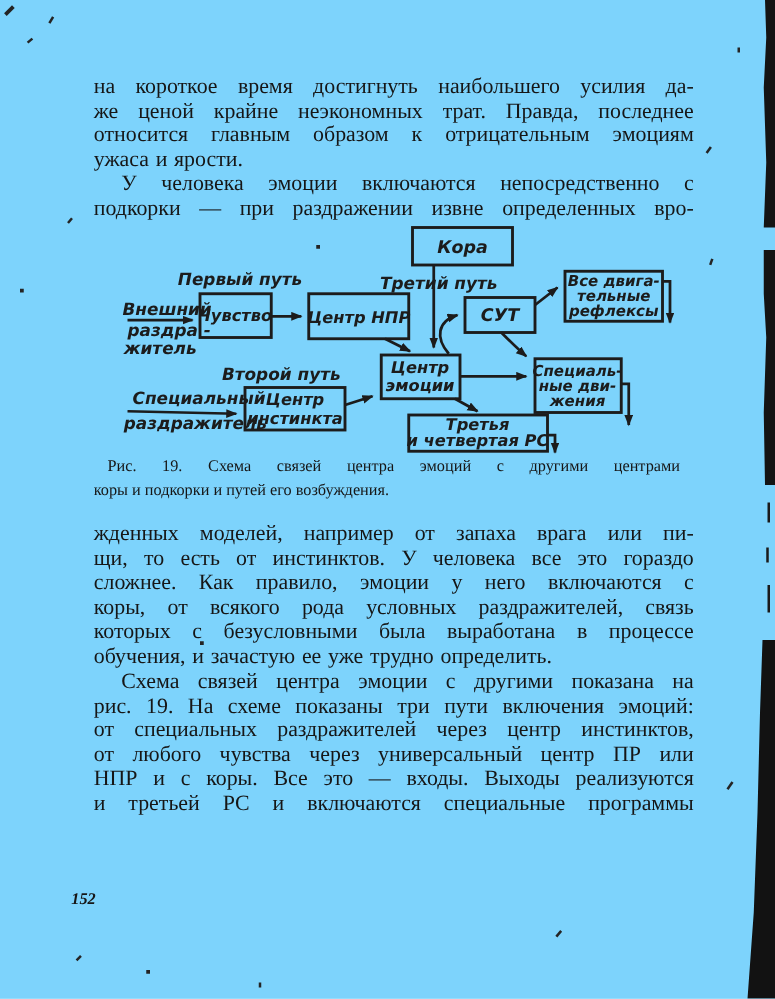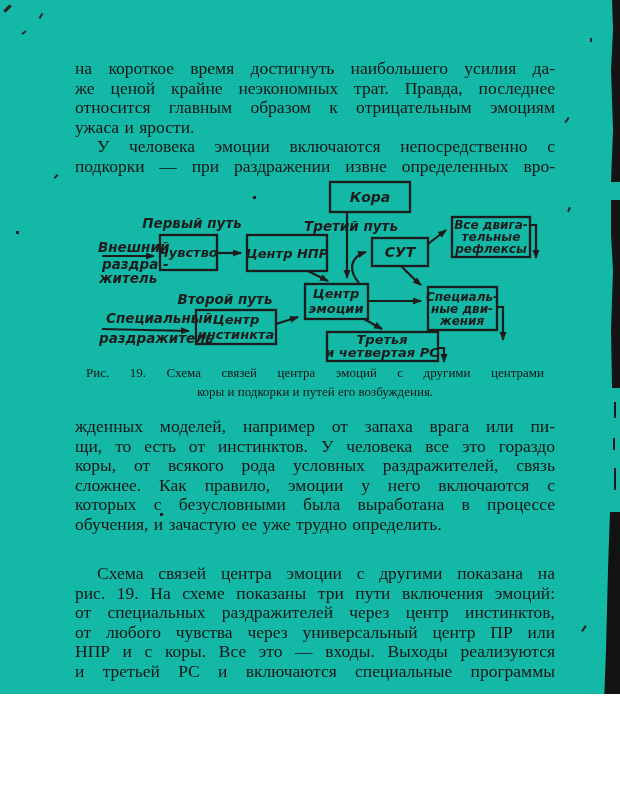--- a/index.html
+++ b/index.html
@@ -1,34 +1,34 @@
 <!DOCTYPE html>
 <html><head>
 <meta charset="utf-8">
 <style>
   html,body { margin:0; padding:0; }
   #page {
-    position:relative; width:620px; height:694px;
-    background:#14b8a6; overflow:hidden;
+    position:relative; width:620px; height:799px;
+    background:#7dd3fc; overflow:hidden;
     font-family:"Liberation Serif", serif;
     color:#161616;
   }
   
   .textblock {
     position:absolute; left:75px; width:480px;
     font-size:17.5px; line-height:19.6px;
     word-spacing:1px;
   }
   .tline { text-align:justify; text-align-last:justify; white-space:normal; }
   .tline.last { text-align-last:left; }
   .tline.ind { text-indent:22px; }
   
   #caption { position:absolute; left:75px; top:363px; width:480px; font-size:13px; line-height:19px; }
   #caption .cap1 { width:458px; margin:0 auto; text-align:justify; text-align-last:justify; }
-  #caption .cap2 { text-align:center; }
+  #caption .cap2 { }
   
   #figure-svg { position:absolute; left:72px; top:176px; }
   #figure-svg text {
     font-family:"DejaVu Sans", sans-serif;
     font-style:italic; font-weight:bold;
     fill:#1c1c1c;
   }
   .boxtxt { font-size:13px; }
   .boxtxt-sm { font-size:12px; }
   .boxtxt-lg { font-size:14px; }
@@ -55,26 +55,26 @@
       <div class="tline">относится главным образом к отрицательным эмоциям</div>
       <div class="tline last">ужаса и ярости.</div>
     </div>
   <div class="textblock" style="top:137px">
       <div class="tline ind">У человека эмоции включаются непосредственно с</div>
       <div class="tline">подкорки — при раздражении извне определенных вро-</div>
     </div>
   <div class="textblock" style="top:417px">
       <div class="tline">жденных моделей, например от запаха врага или пи-</div>
       <div class="tline">щи, то есть от инстинктов. У человека все это гораздо</div>
+      <div class="tline">сложнее. Как правило, эмоции у него включаются с</div>
       <div class="tline">коры, от всякого рода условных раздражителей, связь</div>
-      <div class="tline">сложнее. Как правило, эмоции у него включаются с</div>
       <div class="tline">которых с безусловными была выработана в процессе</div>
       <div class="tline last">обучения, и зачастую ее уже трудно определить.</div>
     </div>
-  <div class="textblock" style="top:564px">
+  <div class="textblock" style="top:535px">
       <div class="tline ind">Схема связей центра эмоции с другими показана на</div>
       <div class="tline">рис. 19. На схеме показаны три пути включения эмоций:</div>
       <div class="tline">от специальных раздражителей через центр инстинктов,</div>
       <div class="tline">от любого чувства через универсальный центр ПР или</div>
       <div class="tline">НПР и с коры. Все это — входы. Выходы реализуются</div>
       <div class="tline">и третьей РС и включаются специальные программы</div>
     </div>
 
   <svg id="figure-svg" width="480" height="194" viewBox="0 0 480 194">
     <defs>

